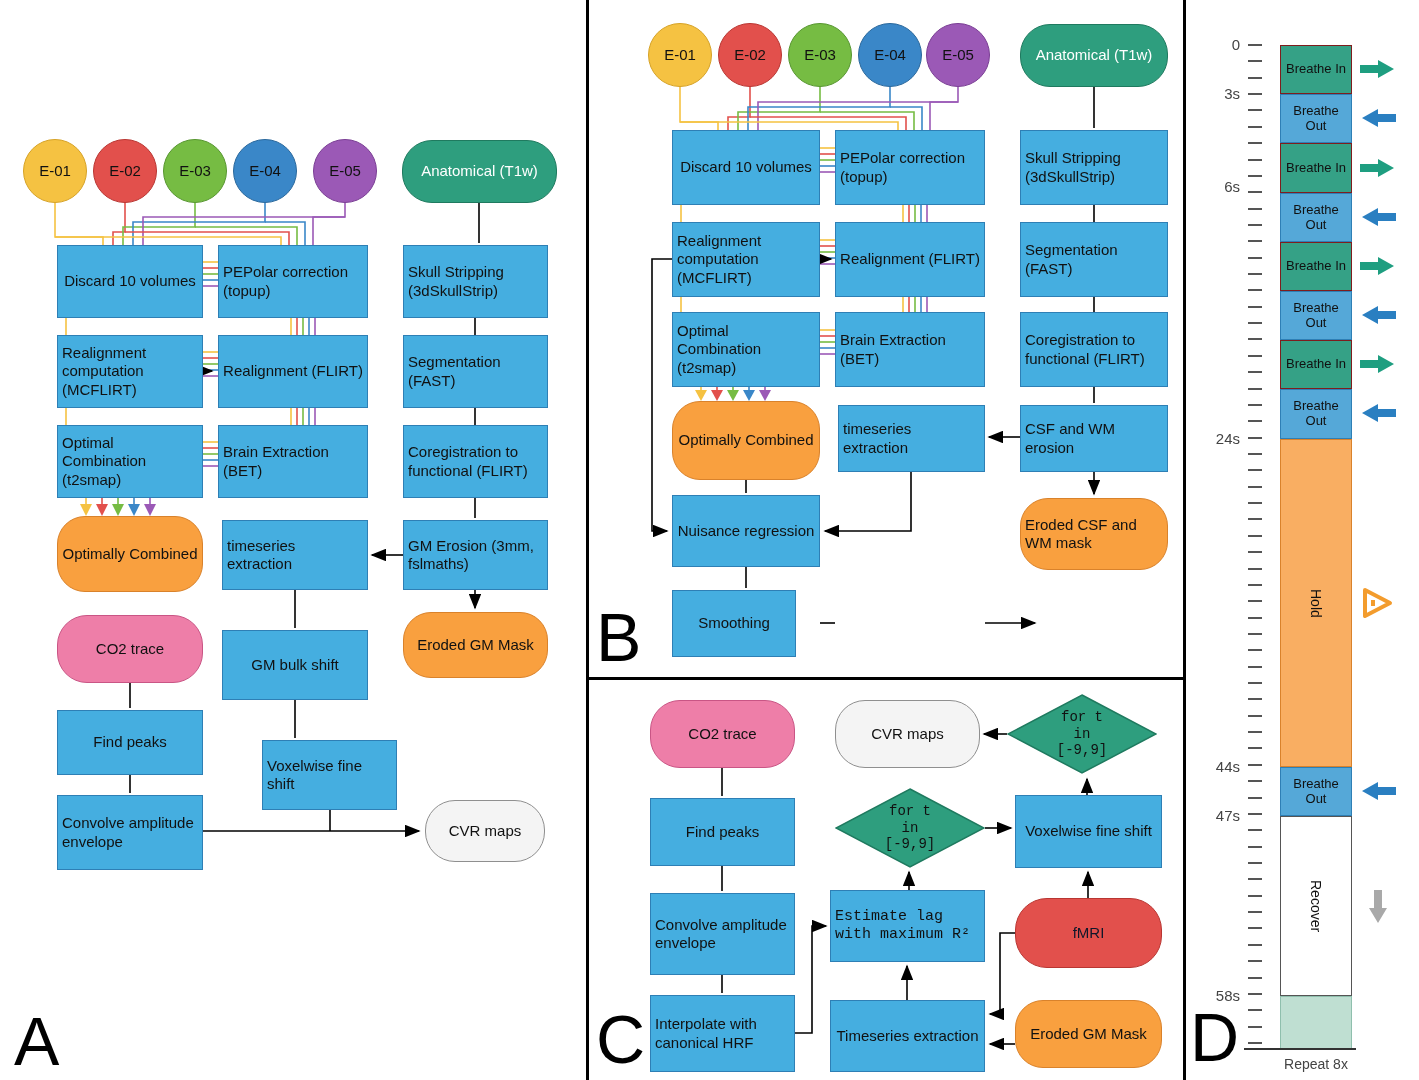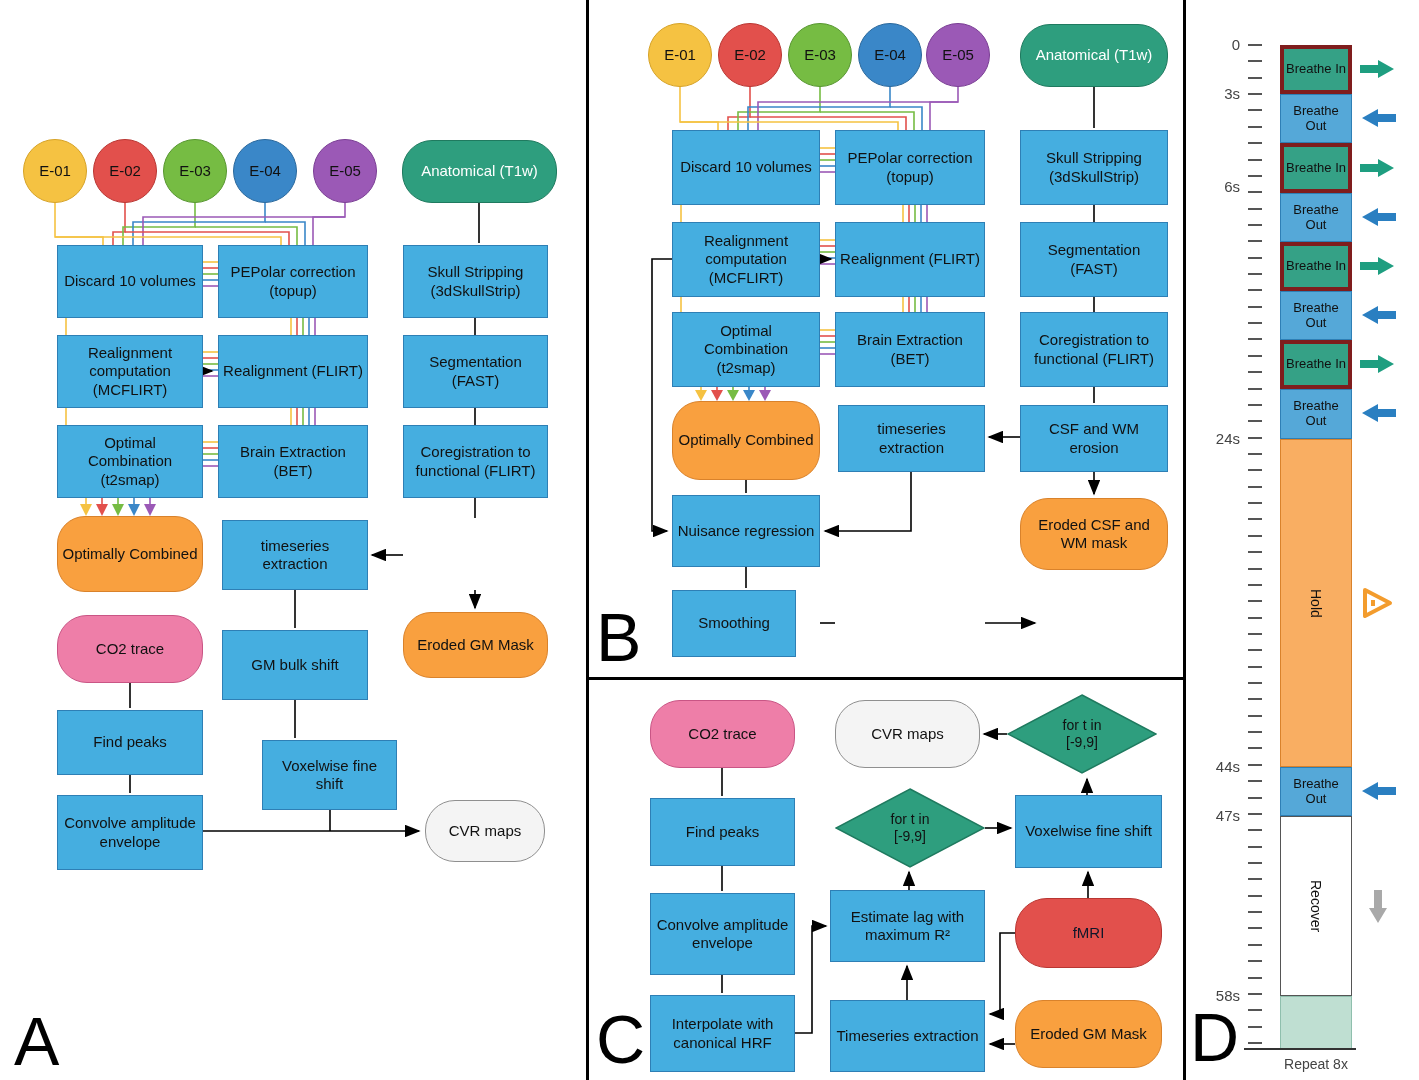--- a/index.html
+++ b/index.html
@@ -1,41 +1,41 @@
 <!DOCTYPE html>
 <html><head>
 <meta charset="utf-8">
 <style>
   html,body{margin:0;padding:0;background:#fff;font-family:"Liberation Sans",sans-serif;}
   #canvas{position:relative;width:1419px;height:1080px;background:#fff;overflow:hidden;}
   #wires{position:absolute;left:0;top:0;z-index:1;pointer-events:none;}
   .node{position:absolute;z-index:2;display:flex;align-items:center;justify-content:center;
-        text-align:center;font-size:15px;line-height:1.22;color:#111;box-sizing:border-box;padding:4px;}
+        text-align:left;font-size:15px;line-height:1.22;color:#111;box-sizing:border-box;padding:4px;}
   .blue{background:#45AEE0;border:1.5px solid #2E7FB5;}
   .orange{background:#F9A03F;border:1.5px solid #D9822B;border-radius:28px;}
   .pink{background:#EE7EA8;border:1.5px solid #C95585;border-radius:30px;}
   .greenpill{background:#2E9E7E;border:1.5px solid #1F7A5F;border-radius:30px;color:#fff;}
   .redpill{background:#E2504C;border:1.5px solid #B93632;border-radius:32px;color:#0f172a;}
   .whitepill{background:#F4F4F4;border:1.5px solid #8F8F8F;border-radius:30px;}
   .circle{border-radius:50%;width:64px;height:64px;}
   .c-yellow{background:#F5C242;border:1.5px solid #D6A226;}
   .c-red{background:#E2504C;border:1.5px solid #B93632;}
   .c-green{background:#76BC43;border:1.5px solid #579630;}
   .c-blue{background:#3A87C8;border:1.5px solid #2A689C;}
   .c-purple{background:#9B59B6;border:1.5px solid #7A3E94;}
-  .diamond{position:absolute;z-index:2;}
+  .diamond{position:absolute;z-index:2;font-family:Liberation Mono, monospace;}
   .diamond svg{position:absolute;left:0;top:0;}
   .dtext{position:absolute;left:0;top:0;right:0;bottom:0;display:flex;align-items:center;justify-content:center;
          text-align:center;font-size:14px;line-height:1.2;padding:0 42px;box-sizing:border-box;color:#111;}
   .panel-label{position:absolute;z-index:3;font-size:68px;color:#000;}
   .divider{position:absolute;background:#000;z-index:4;}
   
   .dblock{position:absolute;left:1280px;width:72px;z-index:2;display:flex;align-items:center;justify-content:center;
           text-align:center;font-size:13px;line-height:1.15;box-sizing:border-box;color:#111;}
-  .d-in{background:#35A186;border:4px solid #7f1d1d;}
+  .d-in{background:#35A186;border:1px solid #7f1d1d;}
   .d-out{background:#55A8D8;border:1px solid #2E7FB5;}
   .d-hold{background:#F9AE62;border:1px solid #D9822B;}
   .d-recover{background:#FFFFFF;border:1px solid #555;}
   .d-end{background:#BFDFD2;border:1px solid #8FBFAD;}
   .vert{writing-mode:vertical-rl;font-size:14px;}
   .tlabel{position:absolute;width:44px;text-align:right;font-size:15px;color:#444;z-index:2;}
   .ticks{position:absolute;left:1248px;top:44px;width:14px;height:1006px;z-index:1;
          background:repeating-linear-gradient(to bottom,#555 0 2px,transparent 2px 16.36px);}
   .darrow{position:absolute;z-index:2;}
   .axis-end{position:absolute;left:1244px;top:1048px;width:112px;height:2px;background:#333;z-index:2;}
@@ -239,20 +239,21 @@
   <div class="node blue" style="left:57px;top:335px;width:146px;height:73px;">Realignment computation (MCFLIRT)</div>
   <div class="node blue" style="left:218px;top:335px;width:150px;height:73px;">Realignment (FLIRT)</div>
   <div class="node blue" style="left:403px;top:335px;width:145px;height:73px;">Segmentation (FAST)</div>
 
   <div class="node blue" style="left:57px;top:425px;width:146px;height:73px;">Optimal Combination (t2smap)</div>
   <div class="node blue" style="left:218px;top:425px;width:150px;height:73px;">Brain Extraction (BET)</div>
   <div class="node blue" style="left:403px;top:425px;width:145px;height:73px;">Coregistration to functional (FLIRT)</div>
 
   <div class="node orange" style="left:57px;top:516px;width:146px;height:76px;">Optimally Combined</div>
   <div class="node blue" style="left:222px;top:520px;width:146px;height:70px;">timeseries extraction</div>
+  <div class="node blue" style="left:403px;top:520px;width:145px;height:70px;">GM Erosion (3mm, fslmaths)</div>
 
   <div class="node pink" style="left:57px;top:615px;width:146px;height:68px;">CO2 trace</div>
   <div class="node blue" style="left:222px;top:630px;width:146px;height:70px;">GM bulk shift</div>
   <div class="node orange" style="left:403px;top:612px;width:145px;height:66px;">Eroded GM Mask</div>
 
   <div class="node blue" style="left:57px;top:710px;width:146px;height:65px;">Find peaks</div>
   <div class="node blue" style="left:262px;top:740px;width:135px;height:70px;">Voxelwise fine shift</div>
 
   <div class="node blue" style="left:57px;top:795px;width:146px;height:75px;">Convolve amplitude envelope</div>
   <div class="node whitepill" style="left:425px;top:800px;width:120px;height:62px;">CVR maps</div>
@@ -311,21 +312,21 @@
   <div class="node blue" style="left:650px;top:798px;width:145px;height:68px;">Find peaks</div>
   <div class="diamond" style="left:835px;top:788px;width:150px;height:80px;">
     <svg width="150" height="80">
         <polygon points="75,1 149,40 75,79 1,40" fill="#2E9E7E" stroke="#1F7A5F" stroke-width="1.5"></polygon>
       </svg>
     <span class="dtext">for t in [-9,9]</span>
   </div>
   <div class="node blue" style="left:1015px;top:795px;width:147px;height:73px;">Voxelwise fine shift</div>
 
   <div class="node blue" style="left:650px;top:893px;width:145px;height:82px;">Convolve amplitude envelope</div>
-  <div class="node blue" style="left:830px;top:890px;width:155px;height:72px;">Estimate lag with maximum R²</div>
+  <div class="node blue" style="left:830px;top:890px;width:155px;height:72px;font-family:Liberation Mono, monospace;">Estimate lag with maximum R²</div>
   <div class="node redpill" style="left:1015px;top:898px;width:147px;height:70px;">fMRI</div>
 
   <div class="node blue" style="left:650px;top:995px;width:145px;height:77px;">Interpolate with canonical HRF</div>
   <div class="node blue" style="left:830px;top:1000px;width:155px;height:72px;">Timeseries extraction</div>
   <div class="node orange" style="left:1015px;top:1000px;width:147px;height:68px;">Eroded GM Mask</div>
 
   <div class="panel-label" style="left:596px;top:1000px;">C</div>
 
   <div class="ticks"></div>
 

